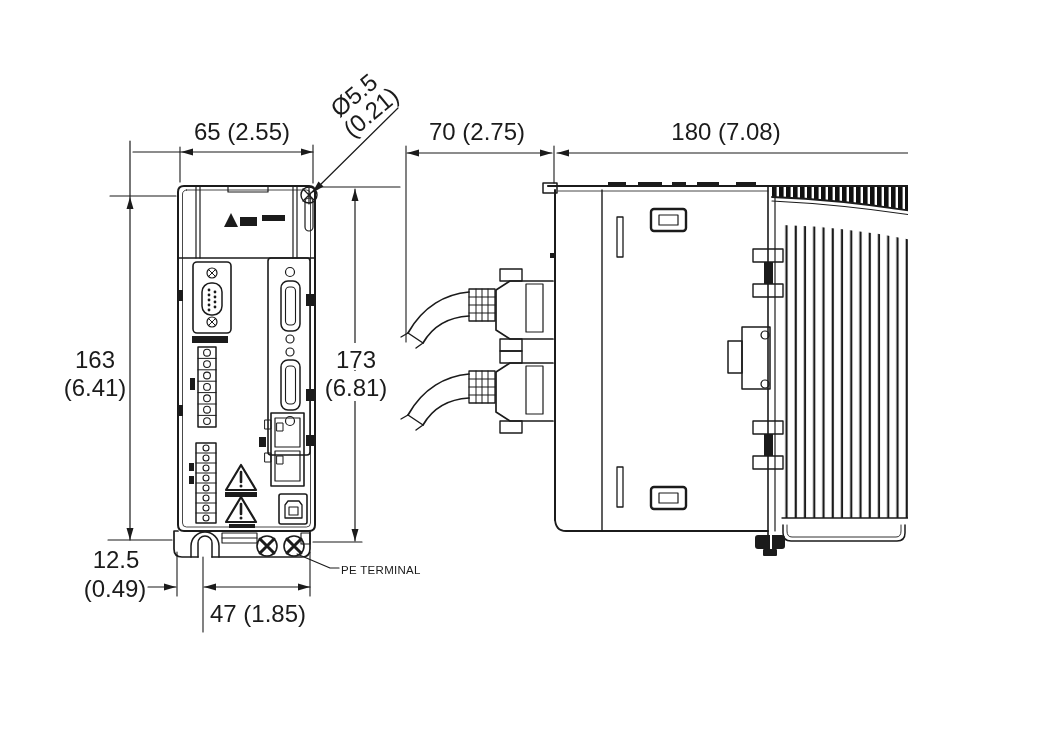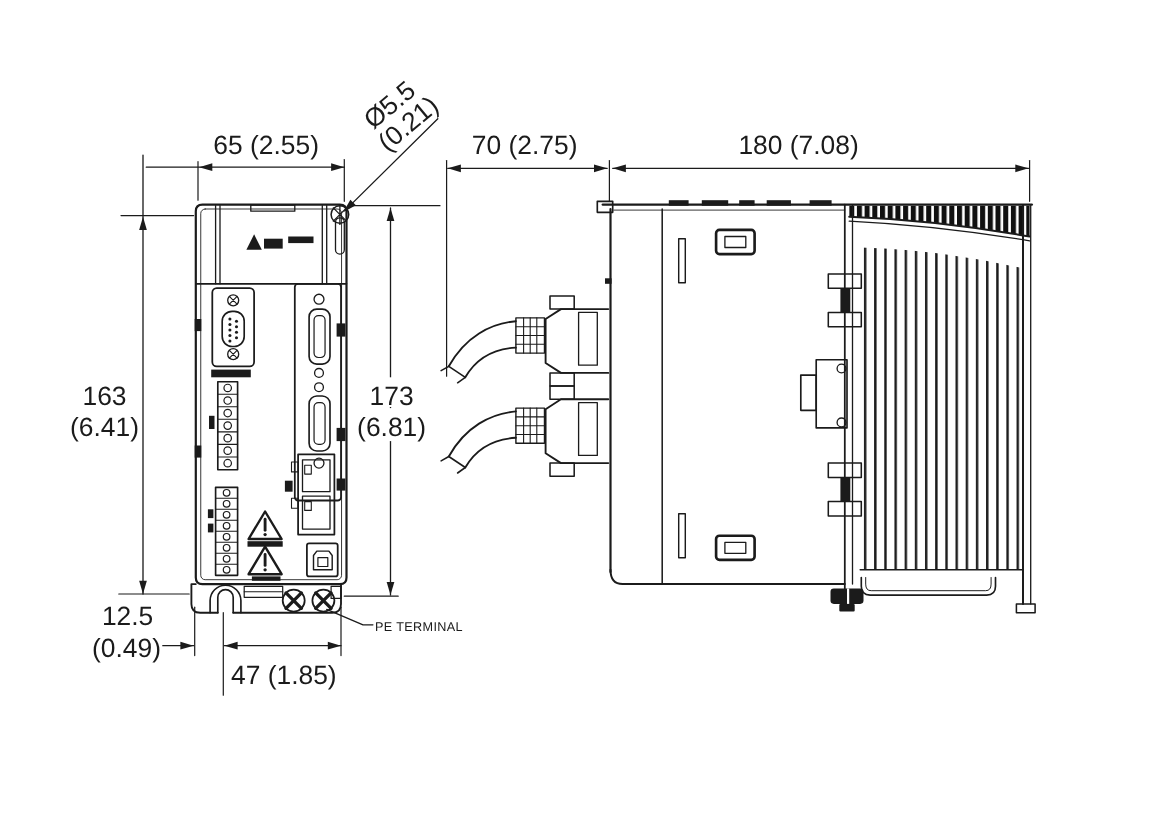--- a/index.html
+++ b/index.html
@@ -1,16 +1,16 @@
 <!DOCTYPE html>
 <html><head>
 <meta charset="utf-8">
 <style>
   html,body{margin:0;padding:0;background:#fff;}
-  .stage{position:relative;width:1050px;height:750px;background:#ffffff;overflow:hidden;
+  .stage{position:relative;width:908px;height:750px;background:#ffffff;overflow:hidden;
          font-family:"Liberation Sans", sans-serif;}
   svg{display:block}
   .ln{stroke:#1b1b1b;fill:none;stroke-linecap:round;stroke-linejoin:round;}
   .fill{fill:#1b1b1b;stroke:none;}
   .wbg{fill:#ffffff;stroke:none;}
   text{fill:#1b1b1b;font-family:"Liberation Sans", sans-serif;font-size:24px;}
   text.small{font-size:11.5px;letter-spacing:.3px;}
   .mid{text-anchor:middle;}
 </style>
 </head>

